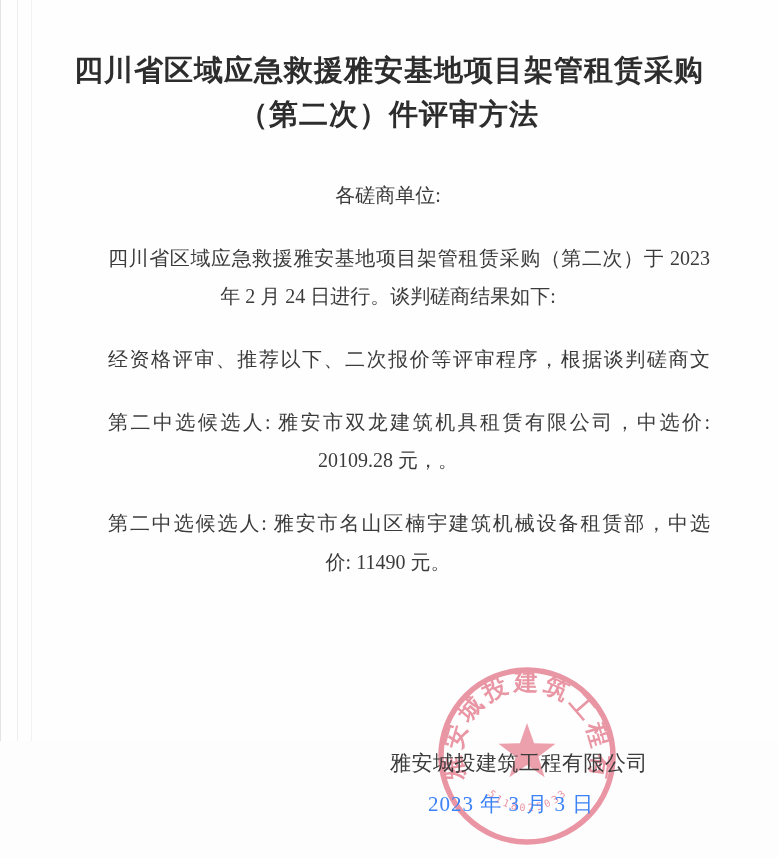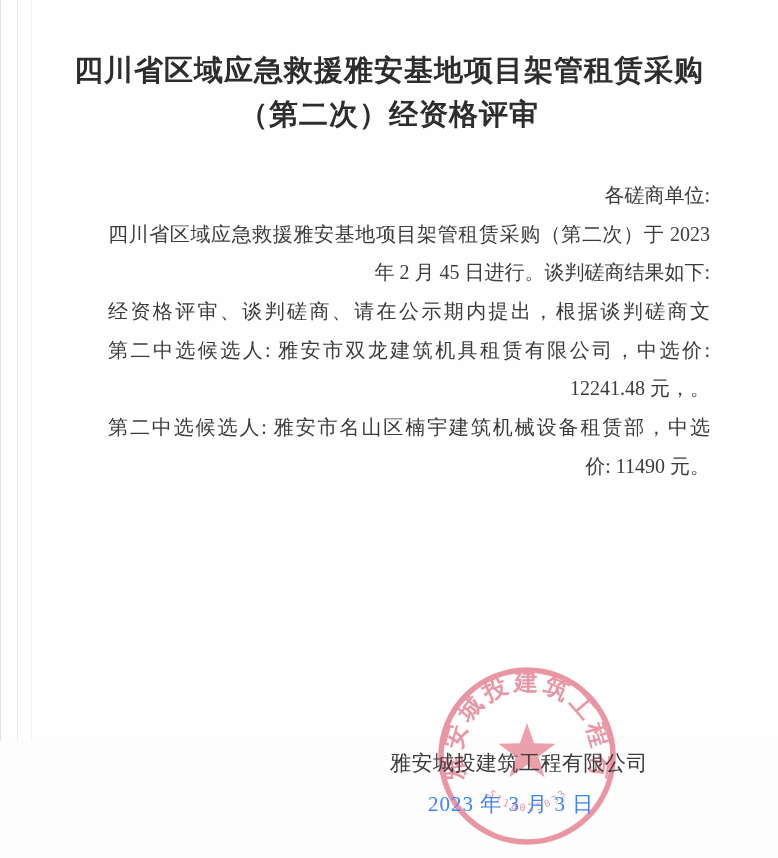--- a/index.html
+++ b/index.html
@@ -22,24 +22,24 @@
     text-align:center;font-size:29px;line-height:44px;
     font-weight:bold;color:#2d2d2d;letter-spacing:1px;
   }
   .title .tl{display:block;}
   .doc-body{
     position:absolute;left:66px;top:176px;width:644px;
     font-size:20px;color:#3b3b3b;
   }
   .line{
     height:38.7px;line-height:38.7px;overflow:hidden;
-    text-align:right;
+    text-align:center;
   }
   .line.indent{text-indent:42px;}
-  .line.just{text-align:justify;text-align-last:justify;}
+  .line.just{text-align:justify;text-align-last:justify;margin-top:24px;}
   .seal{position:absolute;left:412px;top:641px;width:232px;height:232px;z-index:1;}
   .sig-company{
     position:absolute;left:390px;top:749px;z-index:2;
     font-size:21px;color:#3b3b3b;white-space:nowrap;letter-spacing:0.5px;
   }
   .sig-date{
     position:absolute;left:428px;top:790px;z-index:2;
     font-size:21px;color:#3b82f6;white-space:nowrap;letter-spacing:1px;
   }
   .seal-ring-text{font-size:24px;font-weight:bold;letter-spacing:2px;}
@@ -47,30 +47,30 @@
 </style>
 </head>
 <body>
 
 <div class="page">
 
   <div class="scan-edge"></div>
 
   <h1 class="title">
     <span class="tl">四川省区域应急救援雅安基地项目架管租赁采购</span>
-    <span class="tl">（第二次）经资格评审</span>
+    <span class="tl">（第二次）件评审方法</span>
   </h1>
 
   <div class="doc-body">
     <div class="line">各磋商单位:</div>
     <div class="line indent just">四川省区域应急救援雅安基地项目架管租赁采购（第二次）于 2023</div>
-    <div class="line">年 2 月 45 日进行。谈判磋商结果如下:</div>
-    <div class="line indent just">经资格评审、谈判磋商、请在公示期内提出，根据谈判磋商文</div>
+    <div class="line">年 2 月 24 日进行。谈判磋商结果如下:</div>
+    <div class="line indent just">经资格评审、推荐以下、二次报价等评审程序，根据谈判磋商文</div>
     <div class="line indent just">第二中选候选人: 雅安市双龙建筑机具租赁有限公司，中选价:</div>
-    <div class="line">12241.48 元，。</div>
+    <div class="line">20109.28 元，。</div>
     <div class="line indent just">第二中选候选人: 雅安市名山区楠宇建筑机械设备租赁部，中选</div>
     <div class="line">价: 11490 元。</div>
   </div>
 
   <svg class="seal" viewBox="0 0 232 232" xmlns="http://www.w3.org/2000/svg">
     <g opacity="0.78">
       <circle cx="115" cy="115" r="86" fill="none" stroke-width="5.5" stroke="#e4798b"></circle>
       <path id="sealArcTop" d="M 53 137.6 A 66 66 0 1 1 177 137.6" fill="none"></path>
       <text class="seal-ring-text" fill="#e4798b">
         <textPath href="#sealArcTop" startOffset="0" textLength="338" lengthAdjust="spacing">雅安城投建筑工程有限公司</textPath>

